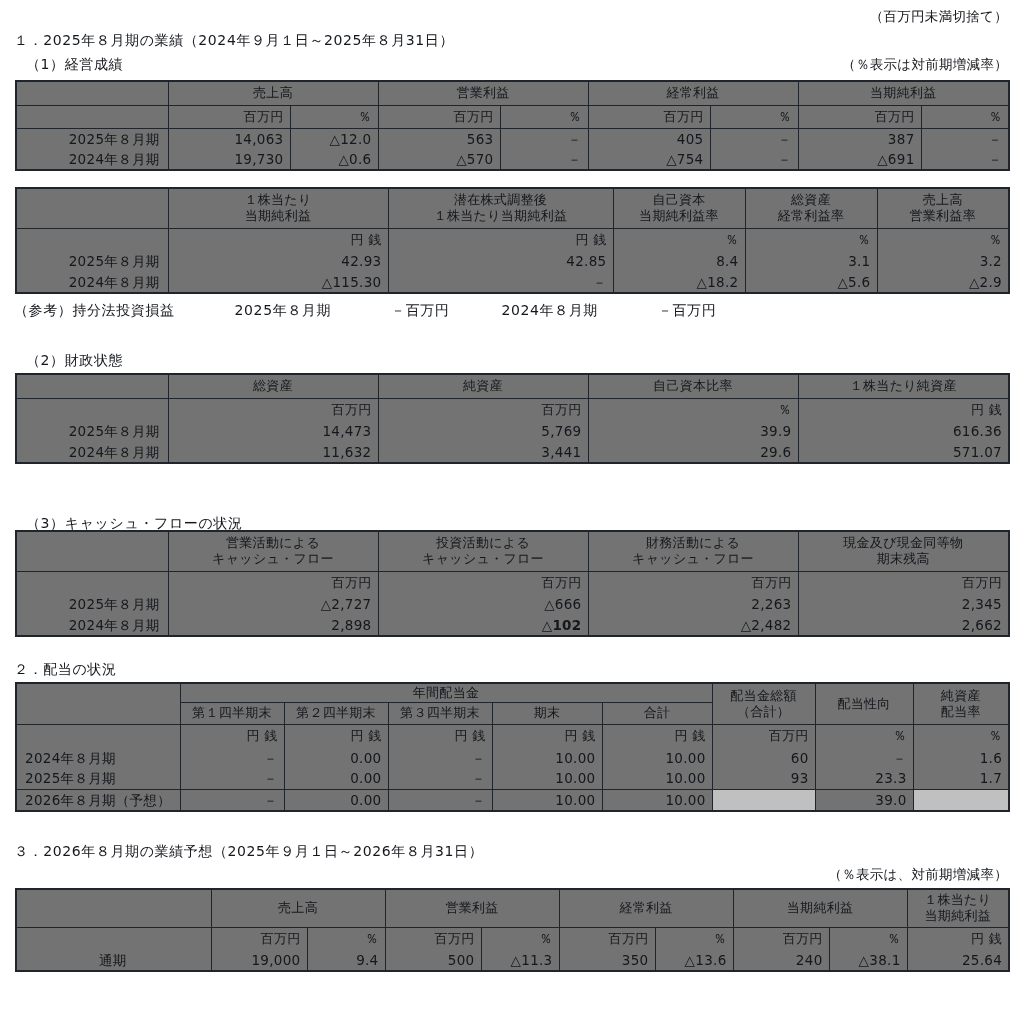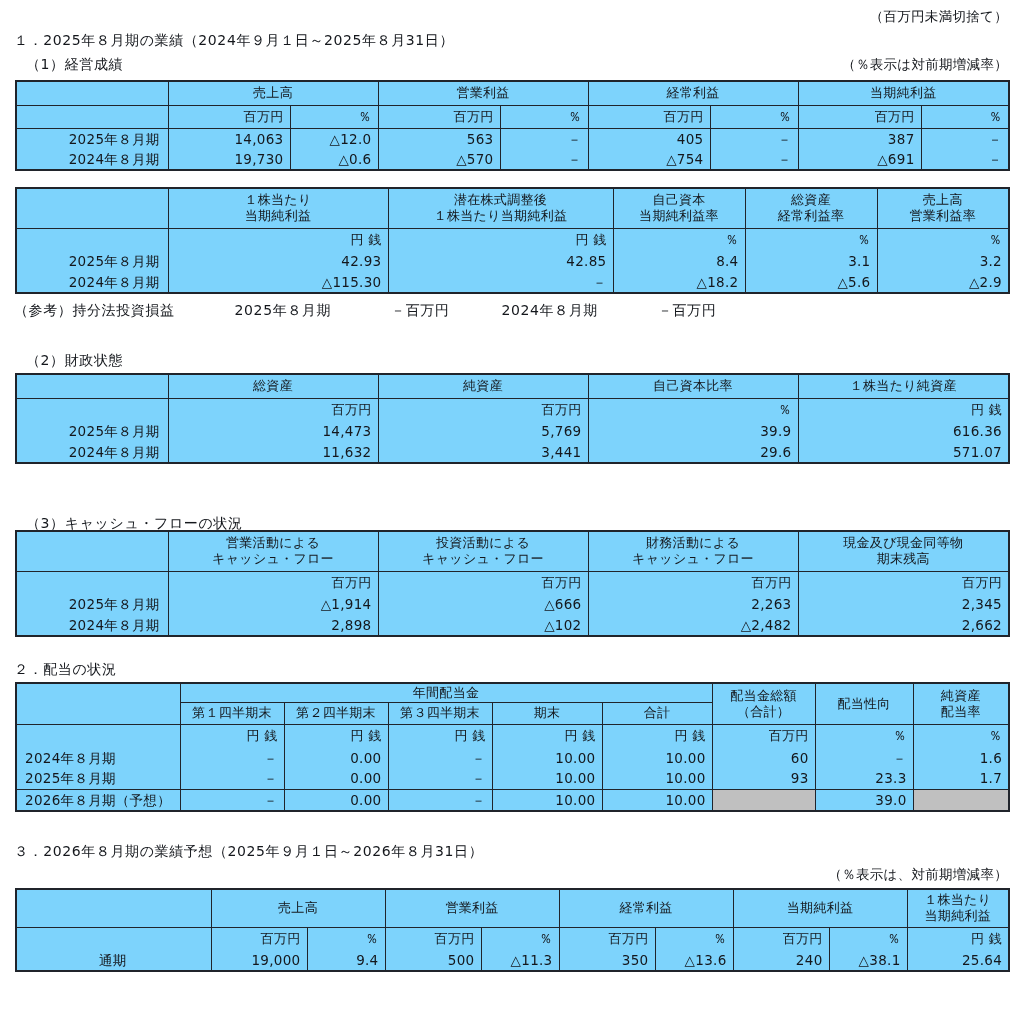--- a/index.html
+++ b/index.html
@@ -47,21 +47,21 @@
     letter-spacing: 0.6px;
   }
   .ref-line span.gap2 { display:inline-block; width: 60px; }
   .ref-line span.gap3 { display:inline-block; width: 52px; }
 
   
   table.fin {
     position: absolute;
     border-collapse: collapse;
     table-layout: fixed;
-    background: #7dd3fc;
+    background: #737373;
     font-size: 13px;
   }
   table.fin td, table.fin th {
     border: 1px solid #20242b;
     padding: 1px 6px;
     font-weight: normal;
     vertical-align: middle;
     line-height: 1.22;
     letter-spacing: 0.3px;
     box-sizing: border-box;
@@ -305,29 +305,29 @@
       </tr>
       <tr>
         <td class="unit" style="height:23px; border-bottom:0;"></td>
         <td class="unit" style="border-bottom:0;">百万円</td>
         <td class="unit" style="border-bottom:0;">百万円</td>
         <td class="unit" style="border-bottom:0;">百万円</td>
         <td class="unit" style="border-bottom:0;">百万円</td>
       </tr>
       <tr>
         <td class="rowlabel" style="height:21px; border-top:0; border-bottom:0;">2025年８月期</td>
-        <td class="num" style="border-top:0;border-bottom:0;">△1,914</td>
+        <td class="num" style="border-top:0;border-bottom:0;">△2,727</td>
         <td class="num" style="border-top:0;border-bottom:0;">△666</td>
         <td class="num" style="border-top:0;border-bottom:0;">2,263</td>
         <td class="num" style="border-top:0;border-bottom:0;">2,345</td>
       </tr>
       <tr>
         <td class="rowlabel" style="height:21px; border-top:0;">2024年８月期</td>
         <td class="num" style="border-top:0;">2,898</td>
-        <td class="num" style="border-top:0;">△102</td>
+        <td class="num" style="border-top:0;font-weight:bold;">△102</td>
         <td class="num" style="border-top:0;">△2,482</td>
         <td class="num" style="border-top:0;">2,662</td>
       </tr>
     </tbody>
   </table>
 
   <div class="line sect-title" style="top:661px; left:14px;">２．配当の状況</div>
 
   <table class="fin" id="dividend-table" style="top:682px; left:15px; width:993px;">
     <colgroup>

